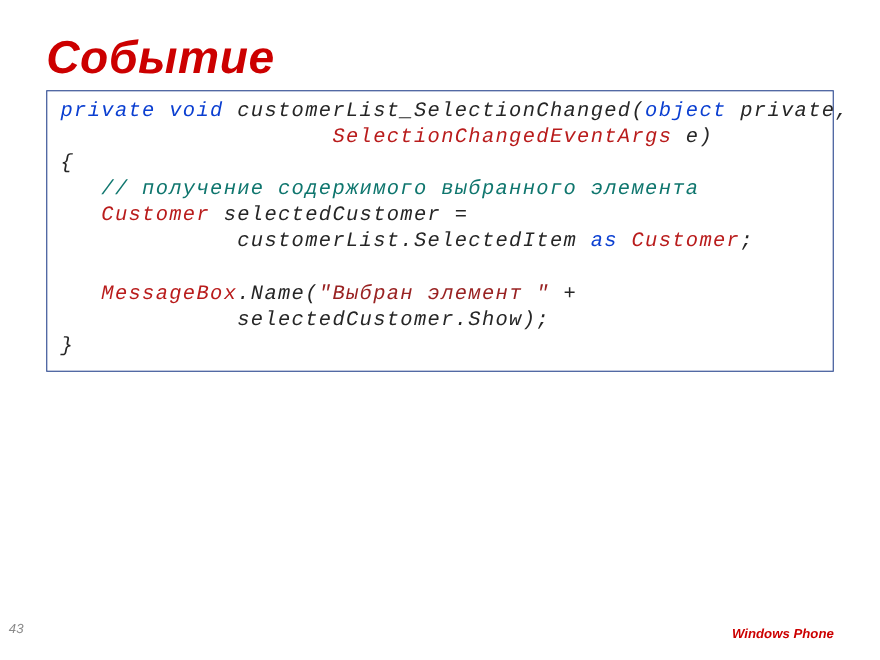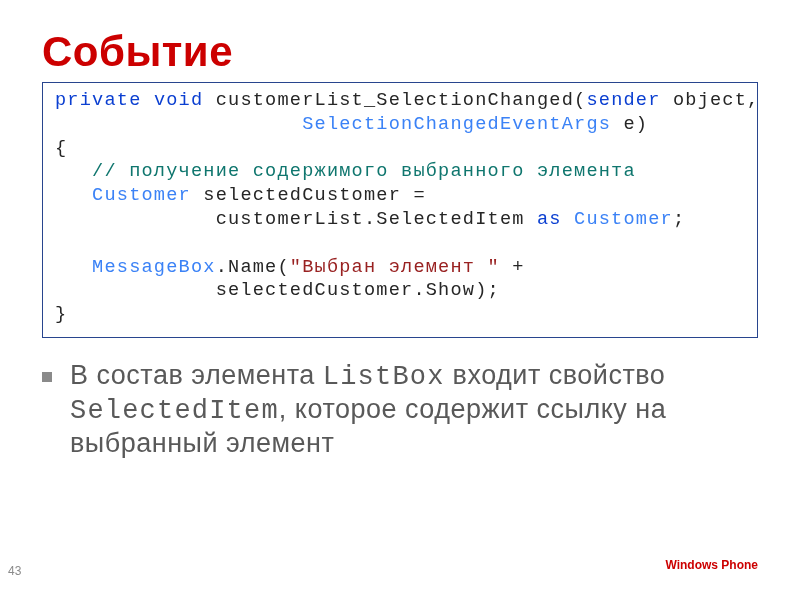--- a/index.html
+++ b/index.html
@@ -10,41 +10,42 @@
     background: #ffffff;
     font-family: Verdana, Geneva, sans-serif;
     overflow: hidden;
   }
   .slide {
     position: relative;
     width: 800px;
     height: 600px;
     box-sizing: border-box;
     padding: 28px 42px 0 42px;
+    font-style: italic;
   }
   .title {
     color: #cc0000;
     font-weight: bold;
     font-size: 42px;
     margin: 0 0 6px 0;
     letter-spacing: 0.5px;
   }
   .code-box {
     border: 1.5px solid #28458e;
     padding: 6px 12px 10px 12px;
     font-family: "Courier New", Courier, monospace;
     font-size: 18.6px;
     line-height: 1.28;
     letter-spacing: 1.2px;
     color: #262626;
     white-space: pre;
     background: #ffffff;
   }
   .kw  { color: #0b3fd1; text-align: center; }   
-  .typ { color: #3b82f6; text-align: center; }   
+  .typ { color: #b91c1c; text-align: center; }   
   .cmt { color: #0f766e; }   
   .str { color: #992222; }   
   .body-text {
     margin-top: 22px;
     color: #595959;
     font-size: 27px;
     line-height: 1.18;
     letter-spacing: 0.5px;
     padding-left: 28px;
     position: relative;
@@ -64,45 +65,41 @@
   .page-num {
     position: absolute;
     left: 8px;
     bottom: 22px;
     color: #8a8a8a;
     font-size: 12px;
   }
   .brand {
     position: absolute;
     right: 42px;
-    bottom: 28px;
+    bottom: 17px;
     color: #cc0000;
     font-size: 12px;
     font-weight: bold;
   }
 </style>
 </head>
 <body>
 
 <div class="slide">
 
   <h1 class="title">Событие</h1>
 
-  <div class="code-box"><span class="kw">private</span> <span class="kw">void</span><span> customerList_SelectionChanged(</span><span class="kw">sender</span><span> object,</span>
+  <div class="code-box"><span class="kw">private</span> <span class="kw">void</span><span> customerList_SelectionChanged(</span><span class="kw">object</span><span> private,</span>
 <span>                    </span><span class="typ">SelectionChangedEventArgs</span><span> e)</span>
 <span>{</span>
 <span class="cmt">   // получение содержимого выбранного элемента</span>
 <span>   </span><span class="typ">Customer</span><span> selectedCustomer =</span>
 <span>             customerList.SelectedItem </span><span class="kw">as</span> <span class="typ">Customer</span><span>;</span>
 <span>   </span>
 <span>   </span><span class="typ">MessageBox</span><span>.Name(</span><span class="str">"Выбран элемент "</span><span> +</span>
 <span>             selectedCustomer.Show);</span>
 <span>}</span></div>
 
-  <div class="body-text">
-    <span class="bullet"></span>
-    <span>В состав элемента </span><span class="mono-inline">ListBox</span><span> входит свойство </span><span class="mono-inline">SelectedItem</span><span>, которое содержит ссылку на выбранный элемент</span>
-  </div>
 
   <div class="page-num">43</div>
   <div class="brand">Windows Phone</div>
 
 </div>
 
 </body></html>

